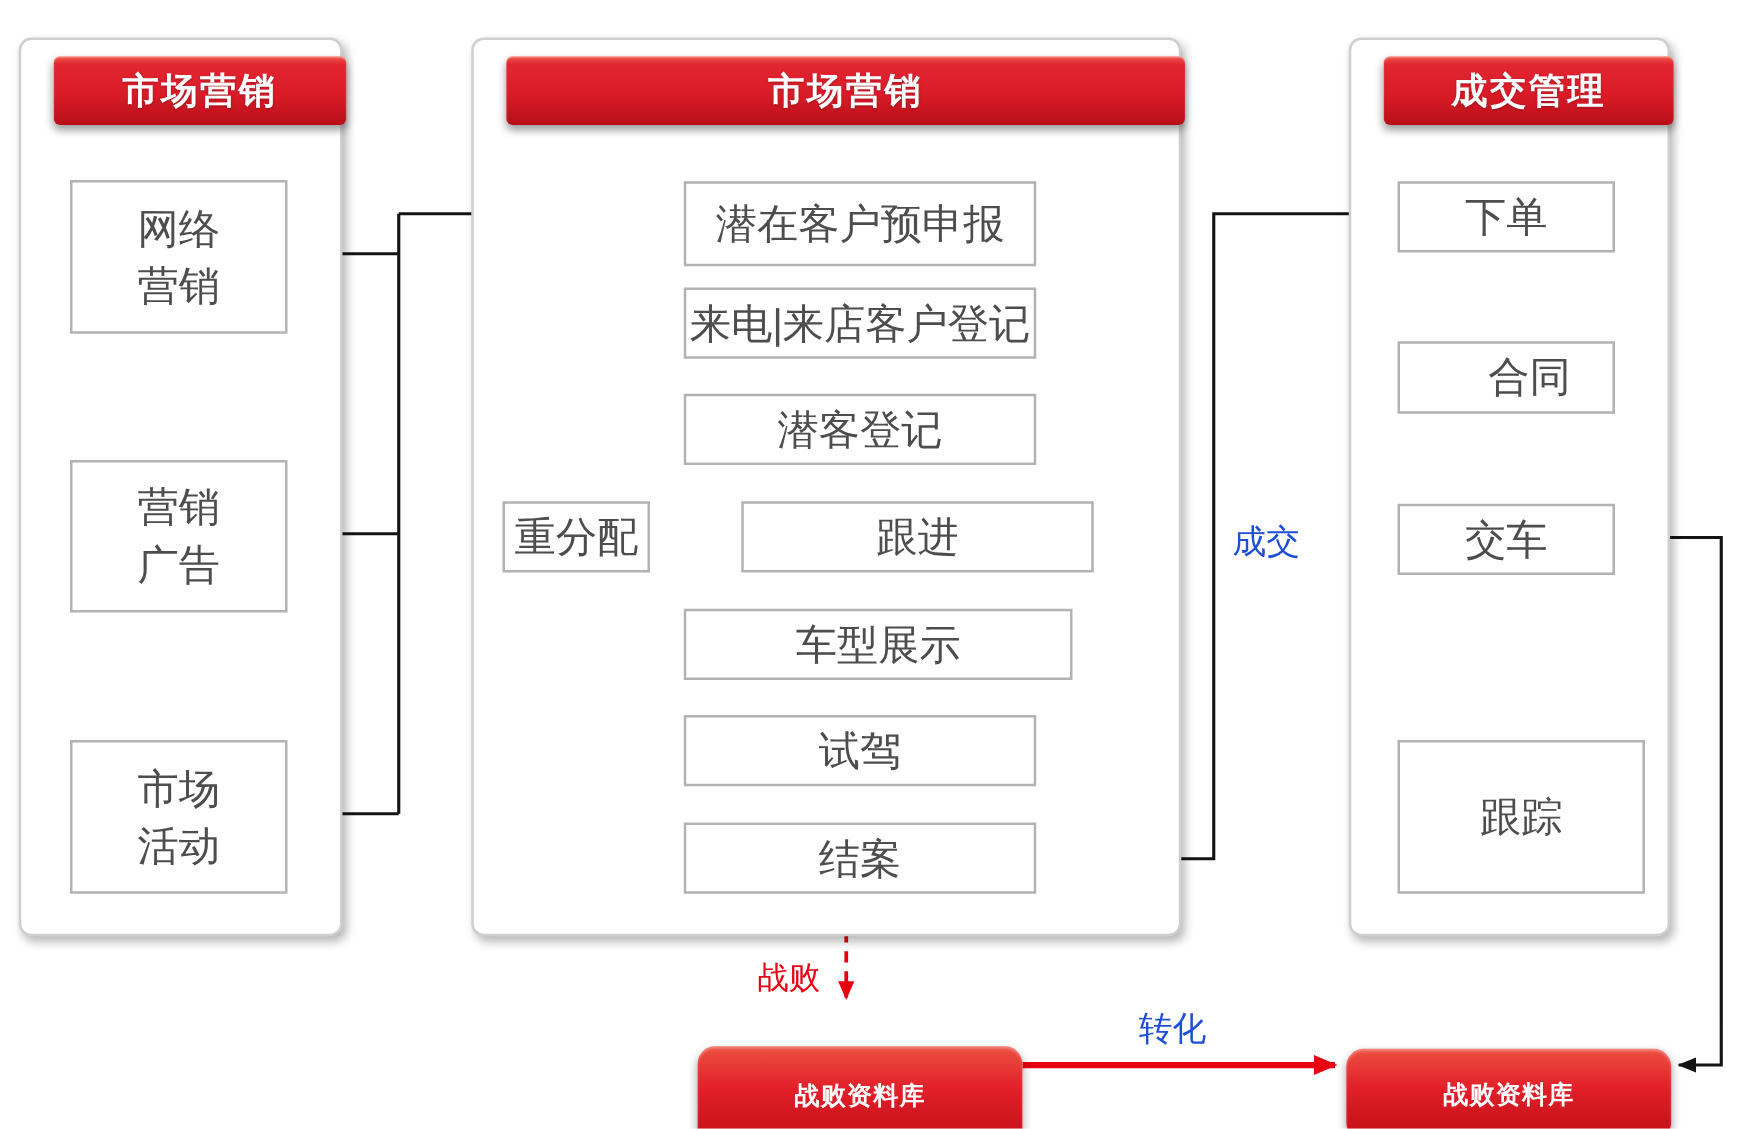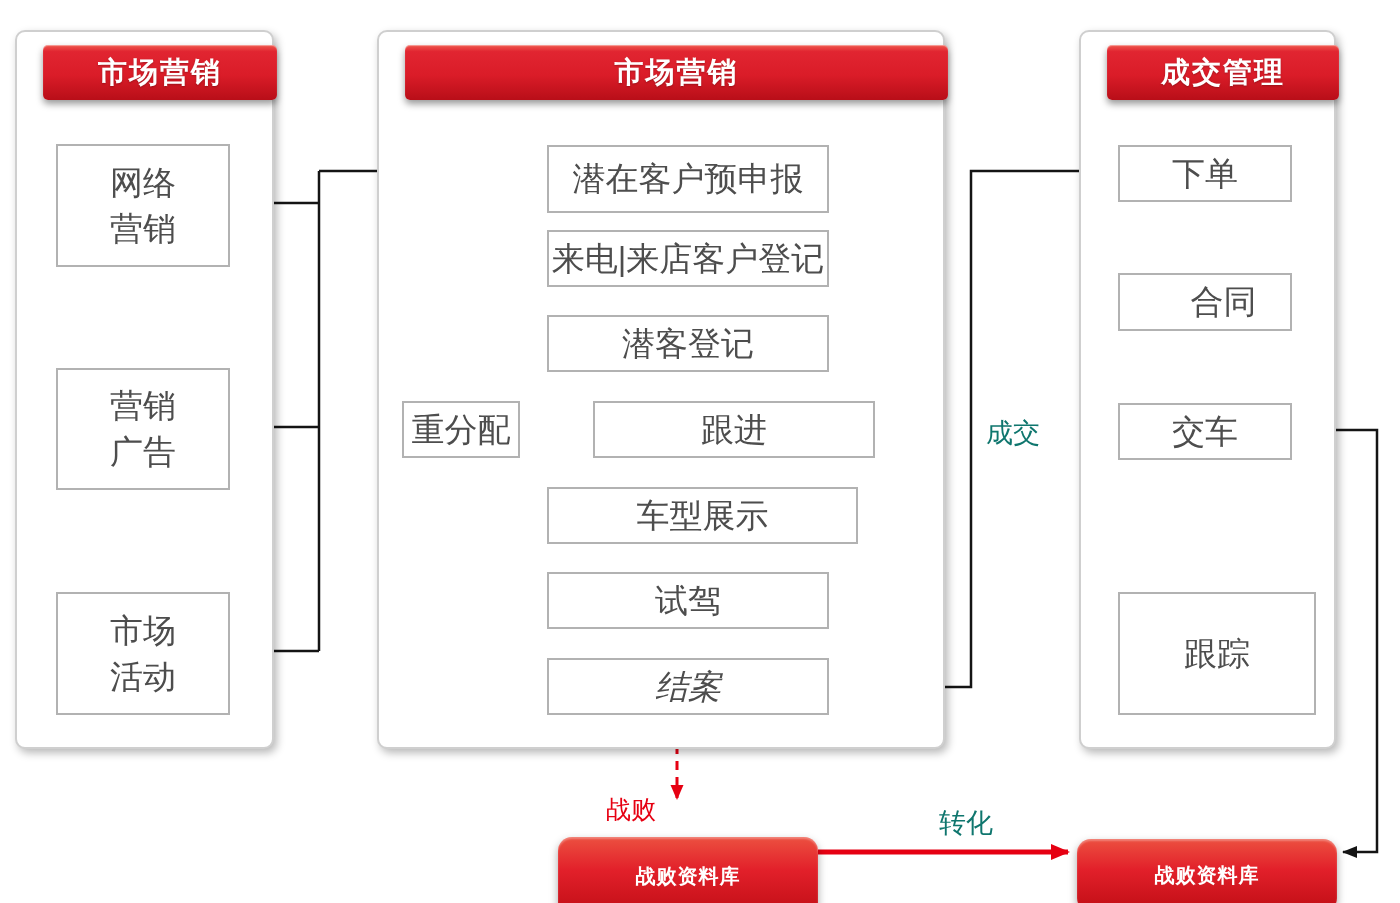--- a/index.html
+++ b/index.html
@@ -25,22 +25,22 @@
     font-size:33px;line-height:1.38;text-align:center;white-space:pre-line;
     display:flex;align-items:center;justify-content:center;box-sizing:border-box;
   }
   .db{
     position:absolute;border-radius:14px;color:#ffffff;font-weight:bold;font-size:20px;
     background:linear-gradient(180deg,#ec5040 0%,#e2202a 42%,#c00d15 100%);
     display:flex;align-items:center;justify-content:center;letter-spacing:1px;
     box-shadow:0 4px 8px rgba(0,0,0,0.35), inset 0 2px 2px rgba(255,255,255,0.30);
     margin-top:24px;
   }
-  .edge-label{position:absolute;font-size:27px;color:#0f766e;}
-  .edge-label.red{color:#e60012;font-size:25px;margin-top:28px;}
+  .edge-label{position:absolute;font-size:27px;color:#1d4ed8;}
+  .edge-label.red{color:#e60012;font-size:25px;}
   svg.connectors{position:absolute;left:0;top:0;pointer-events:none;}
 </style>
 </head>
 <body>
 
 <div class="stage">
 
   <svg class="connectors" width="1400" height="903" viewBox="0 0 1400 903">
     <defs>
       <marker id="arrB" markerUnits="userSpaceOnUse" markerWidth="17" markerHeight="14" refX="14" refY="6" orient="auto">
@@ -103,31 +103,31 @@
 
   <section class="panel" style="left:377px;top:30px;width:564px;height:715px;">
     <div class="panel-header">市场营销</div>
     <div class="node" style="left:168px;top:113px;width:282px;height:68px;">潜在客户预申报</div>
     <div class="node" style="left:168px;top:198px;width:282px;height:57px;">来电|来店客户登记</div>
     <div class="node" style="left:168px;top:283px;width:282px;height:57px;">潜客登记</div>
     <div class="node" style="left:168px;top:369px;width:282px;height:57px;margin-left:46px;">跟进</div>
     <div class="node" style="left:23px;top:369px;width:118px;height:57px;">重分配</div>
     <div class="node" style="left:168px;top:455px;width:311px;height:57px;">车型展示</div>
     <div class="node" style="left:168px;top:540px;width:282px;height:57px;">试驾</div>
-    <div class="node" style="left:168px;top:626px;width:282px;height:57px;font-style:italic;">结案</div>
+    <div class="node" style="left:168px;top:626px;width:282px;height:57px;">结案</div>
   </section>
 
   <section class="panel" style="left:1079px;top:30px;width:253px;height:715px;">
     <div class="panel-header">成交管理</div>
     <div class="node" style="left:37px;top:113px;width:174px;height:57px;">下单</div>
     <div class="node" style="left:37px;top:241px;width:174px;height:58px;padding-left:37px;">合同</div>
     <div class="node" style="left:37px;top:371px;width:174px;height:57px;">交车</div>
     <div class="node" style="left:37px;top:560px;width:198px;height:123px;">跟踪</div>
   </section>
 
   <div class="db" style="left:558px;top:813px;width:260px;height:79px;">战败资料库</div>
   <div class="db" style="left:1077px;top:815px;width:260px;height:73px;">战败资料库</div>
 
   <span class="edge-label" style="left:986px;top:415px;">成交</span>
-  <span class="edge-label" style="left:911px;top:805px;margin-left:28px;">转化</span>
+  <span class="edge-label" style="left:911px;top:805px;">转化</span>
   <span class="edge-label red" style="left:606px;top:765px;">战败</span>
 
 </div>
 
 </body></html>

